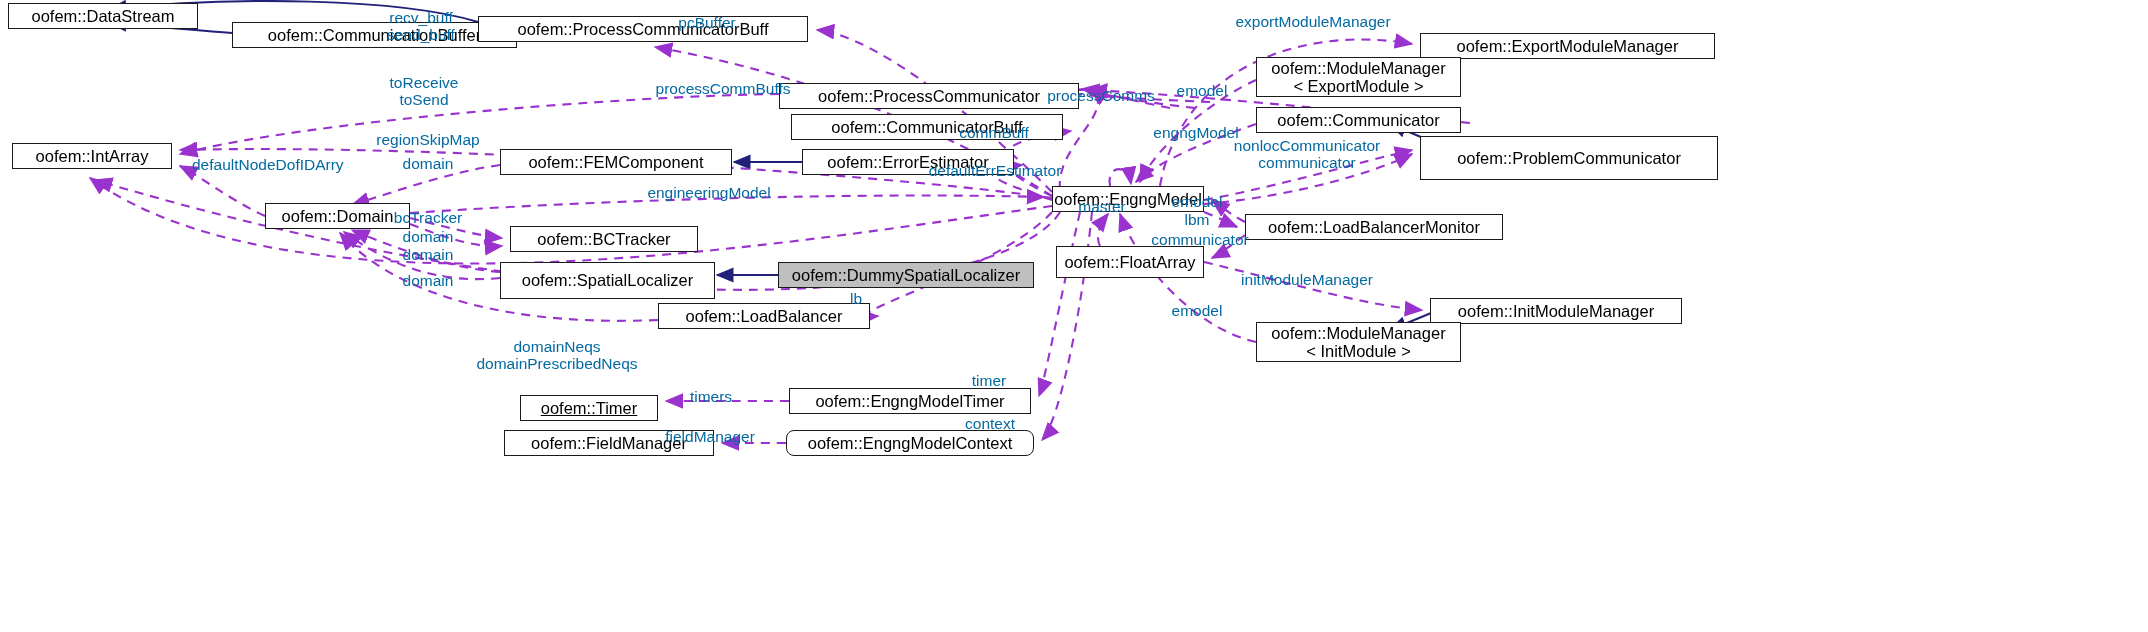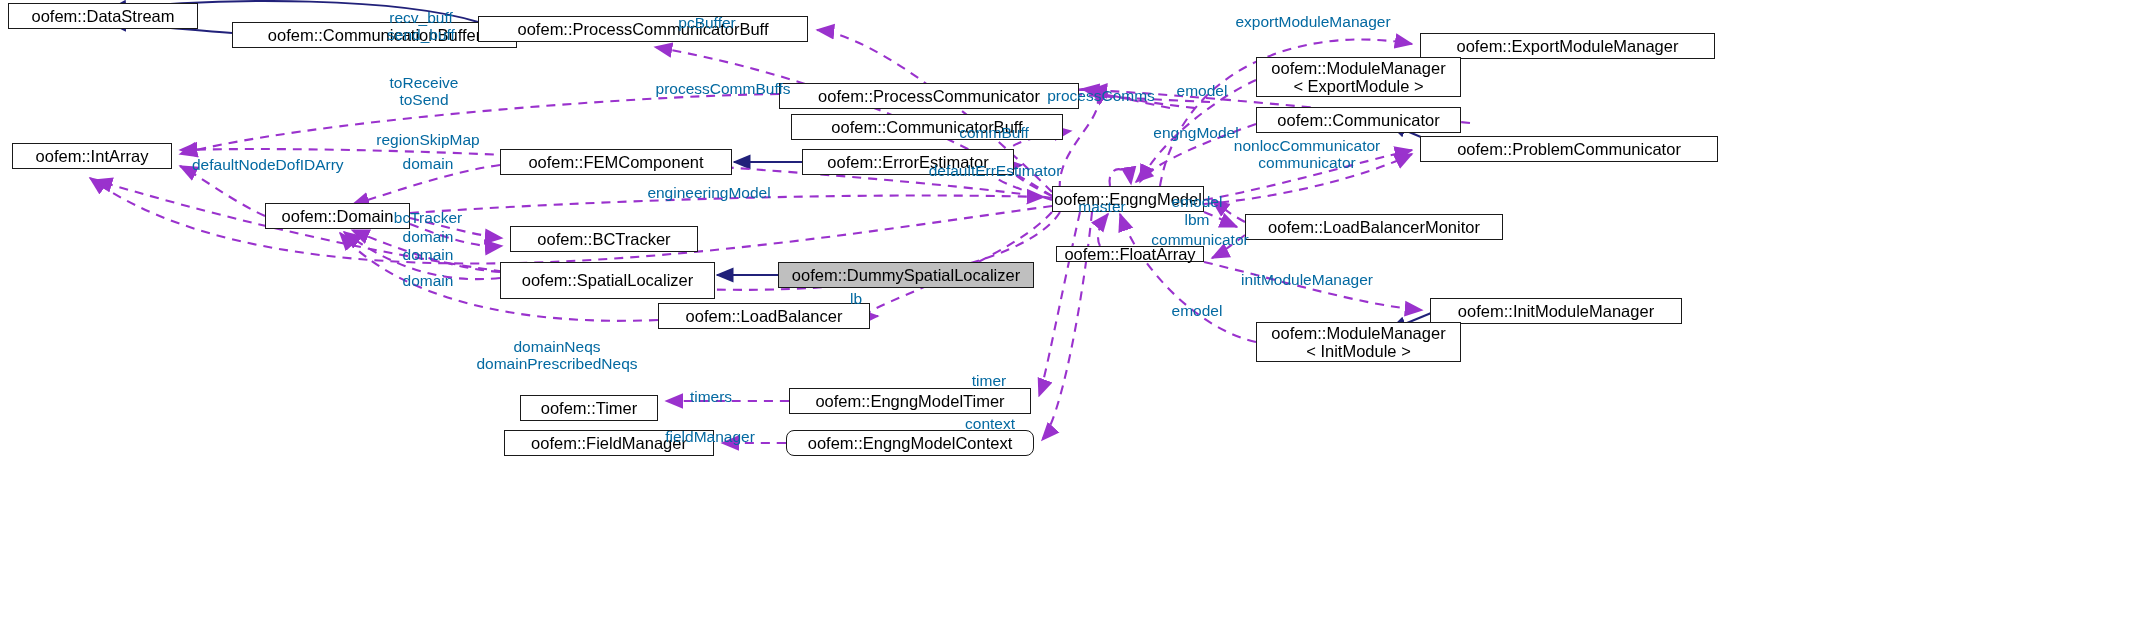--- a/index.html
+++ b/index.html
@@ -163,33 +163,33 @@
   </div>
   <div class="node-box" style="left:1052px;top:186px;width:152px;height:26px;">
     <span>oofem::EngngModel</span>
   </div>
   <div class="node-box" style="left:265px;top:203px;width:145px;height:26px;">
     <span>oofem::Domain</span>
   </div>
   <div class="node-box" style="left:510px;top:226px;width:188px;height:26px;">
     <span>oofem::BCTracker</span>
   </div>
-  <div class="node-box" style="left:1056px;top:246px;width:148px;height:16px;">
+  <div class="node-box" style="left:1056px;top:246px;width:148px;height:32px;">
     <span>oofem::FloatArray</span>
   </div>
   <div class="node-box" style="left:500px;top:262px;width:215px;height:37px;">
     <span>oofem::SpatialLocalizer</span>
   </div>
   <div class="node-box highlight" style="left:778px;top:262px;width:256px;height:26px;">
     <span>oofem::DummySpatialLocalizer</span>
   </div>
   <div class="node-box" style="left:658px;top:303px;width:212px;height:26px;">
     <span>oofem::LoadBalancer</span>
   </div>
-  <div class="node-box" style="left:520px;top:395px;width:138px;height:26px;">
+  <div class="node-box" style="left:520px;top:395px;width:138px;height:26px;text-decoration:underline;">
     <span>oofem::Timer</span>
   </div>
   <div class="node-box" style="left:789px;top:388px;width:242px;height:26px;">
     <span>oofem::EngngModelTimer</span>
   </div>
   <div class="node-box" style="left:504px;top:430px;width:210px;height:26px;">
     <span>oofem::FieldManager</span>
   </div>
   <div class="node-box" style="left:786px;top:430px;width:248px;height:26px;border-radius:8px;">
     <span>oofem::EngngModelContext</span>
@@ -197,21 +197,21 @@
   <div class="node-box" style="left:1420px;top:33px;width:295px;height:26px;">
     <span>oofem::ExportModuleManager</span>
   </div>
   <div class="node-box" style="left:1256px;top:57px;width:205px;height:40px;">
     <span>oofem::ModuleManager</span>
     <span class="line2">&lt; ExportModule &gt;</span>
   </div>
   <div class="node-box" style="left:1256px;top:107px;width:205px;height:26px;">
     <span>oofem::Communicator</span>
   </div>
-  <div class="node-box" style="left:1420px;top:136px;width:298px;height:26px;">
+  <div class="node-box" style="left:1420px;top:136px;width:298px;height:44px;">
     <span>oofem::ProblemCommunicator</span>
   </div>
   <div class="node-box" style="left:1245px;top:214px;width:258px;height:26px;">
     <span>oofem::LoadBalancerMonitor</span>
   </div>
   <div class="node-box" style="left:1430px;top:298px;width:252px;height:26px;">
     <span>oofem::InitModuleManager</span>
   </div>
   <div class="node-box" style="left:1256px;top:322px;width:205px;height:40px;">
     <span>oofem::ModuleManager</span>

